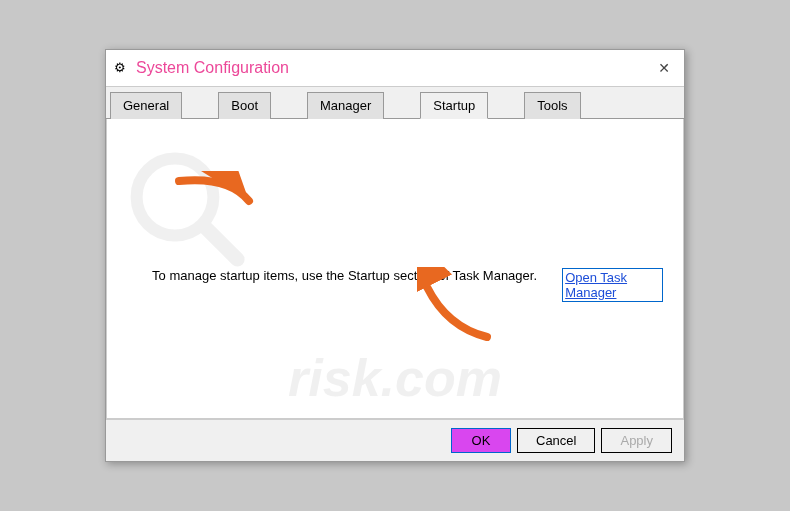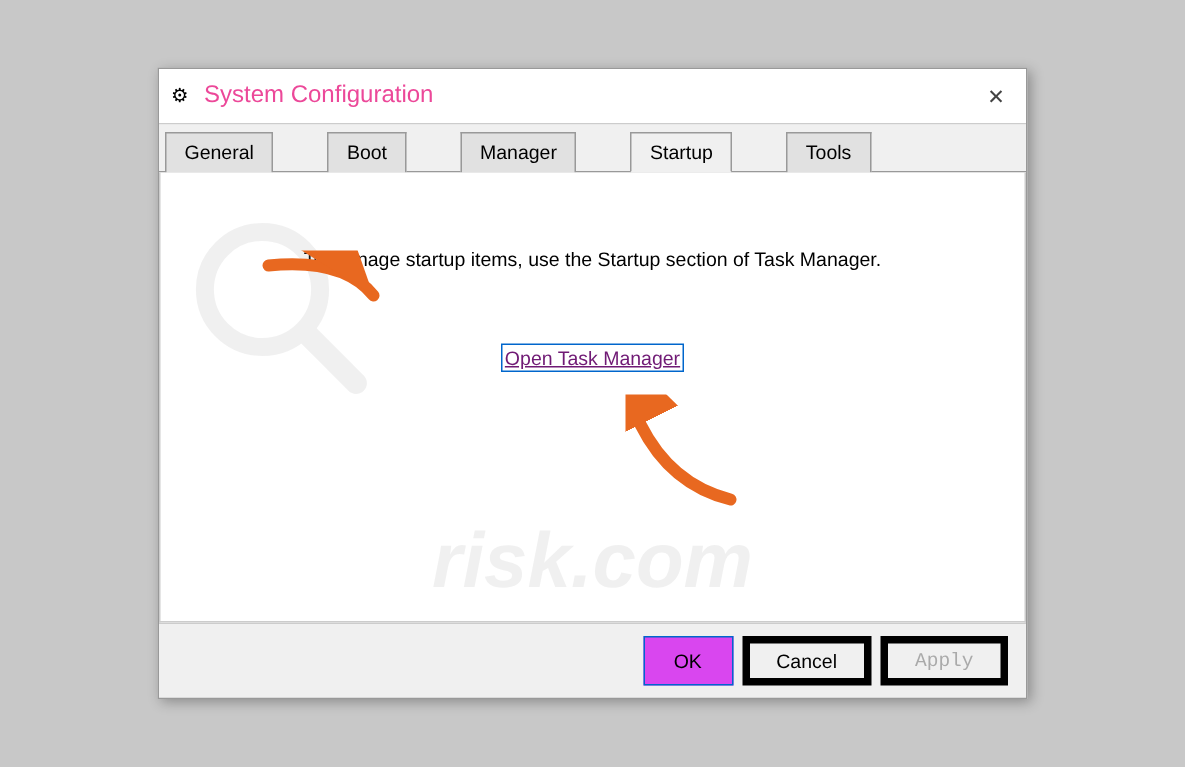--- a/index.html
+++ b/index.html
@@ -89,34 +89,33 @@
 
     .content-area {
       background: #fff;
       margin: 0;
       padding: 20px;
       min-height: 300px;
       border: 1px solid #ccc;
       border-top: none;
       position: relative;
       display: flex;
-      flex-direction: column;
       align-items: center;
     }
 
     .content-text {
       font-size: 13px;
       color: #000;
       text-align: center;
       margin-bottom: 16px;
       width: 100%;
     }
 
     .open-task-manager-link {
-      color: #701a75;
+      color: #1d4ed8;
       text-decoration: underline;
       cursor: pointer;
       font-size: 13px;
       background: none;
       border: 1px solid #0066cc;
       padding: 1px 2px;
       margin-top: 33px;
     }
 
     
@@ -168,30 +167,29 @@
       display: flex;
       justify-content: flex-end;
       padding: 8px 12px;
       gap: 6px;
       border-top: 1px solid #ccc;
     }
 
     .footer-btn {
       padding: 4px 18px;
       font-size: 13px;
-      border: 5px solid #000000;
+      border: 1px solid #000000;
       background: #f0f0f0;
       cursor: pointer;
       min-width: 60px;
     }
 
     .footer-btn:disabled {
       color: #aaa;
       cursor: default;
-      font-family: Liberation Mono, monospace;
     }
 
     .footer-btn.outlined {
       border: 1px solid #0066cc;
       background: #d946ef;
     }
   </style>
 </head>
 <body>
 

